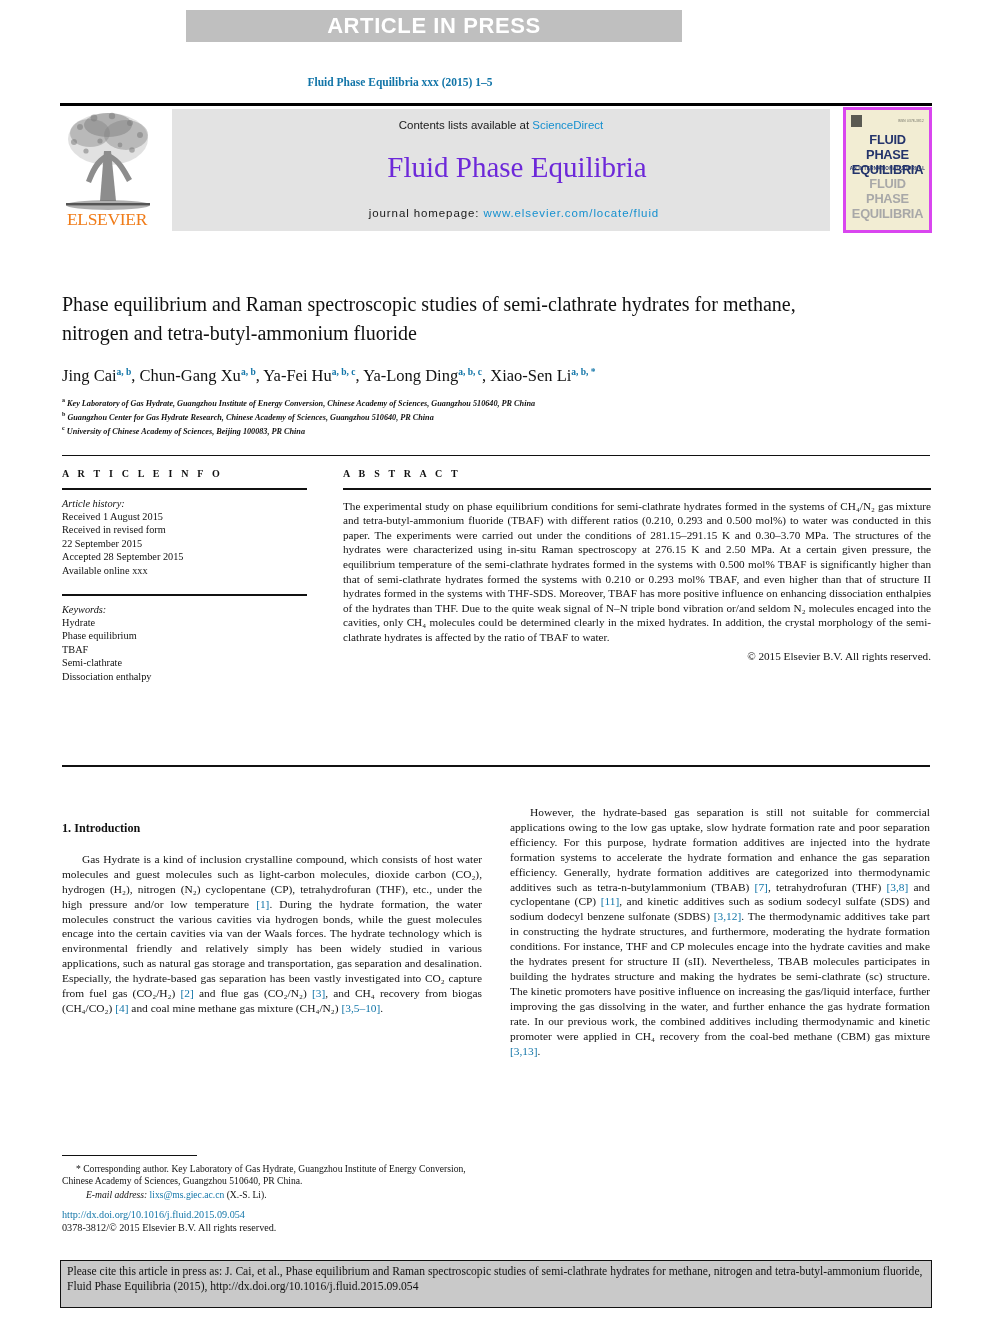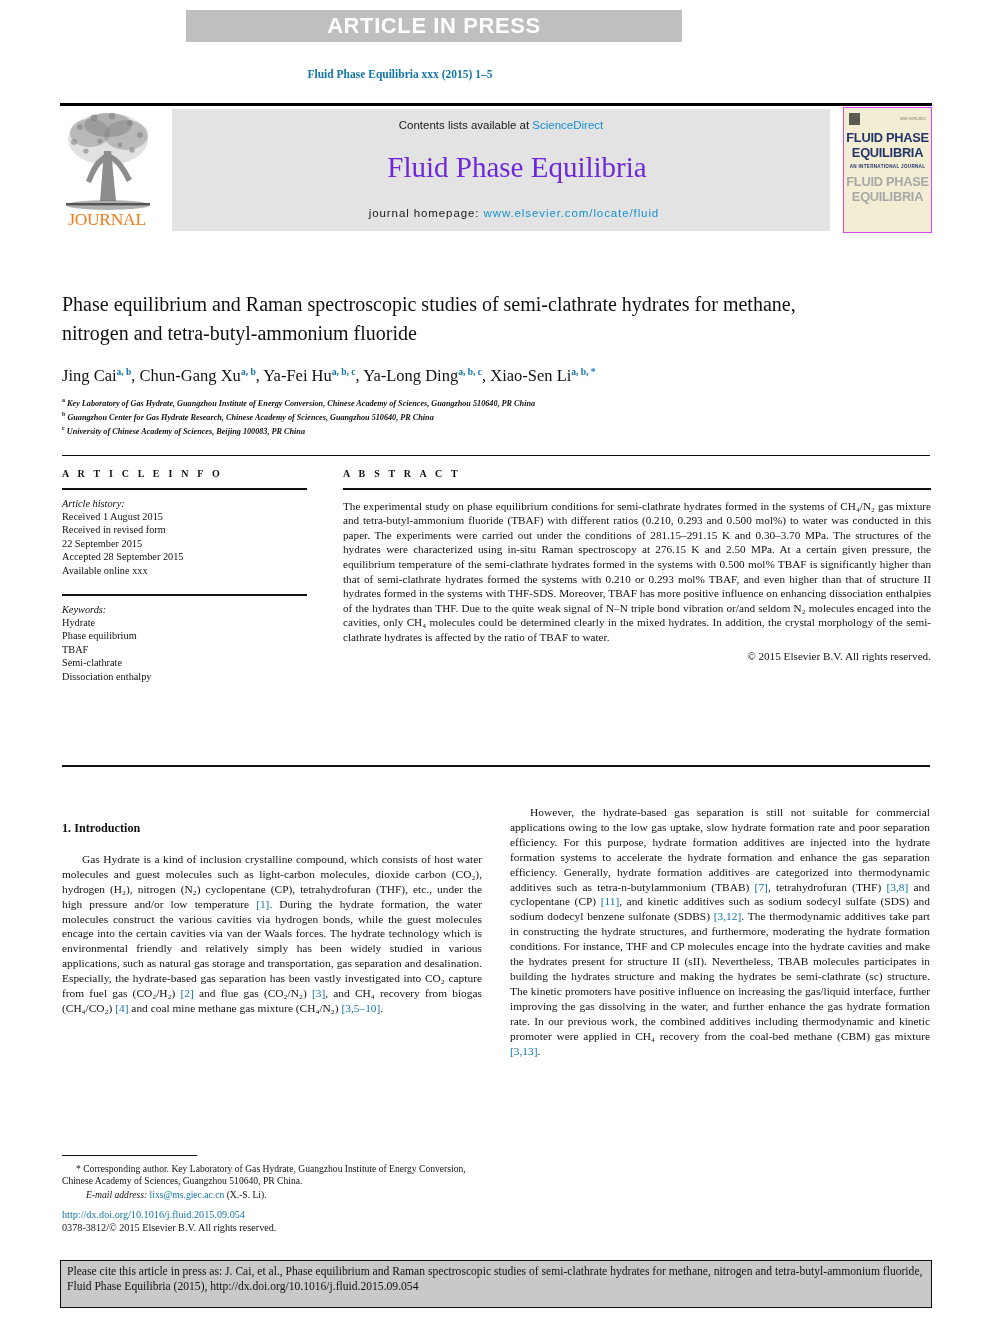--- a/index.html
+++ b/index.html
@@ -33,21 +33,21 @@
     font-family: "Liberation Sans", sans-serif;
     font-weight: bold;
     font-size: 22px;
     letter-spacing: 0.6px;
   }
 
   
   .running-head {
     position: absolute;
     left: 0;
-    top: 68px;
+    top: 76px;
     width: 800px;
     text-align: center;
     color: #1275a8;
     font-family: "Liberation Serif", serif;
     font-weight: bold;
     font-size: 11.5px;
   }
 
   
   .masthead {
@@ -116,21 +116,21 @@
   }
   .homepage-line .hp-url { color: #1690cf; letter-spacing: 0.9px; }
 
   .cover-thumb {
     position: absolute;
     left: 783px;
     top: 4px;
     width: 89px;
     height: 126px;
     background: #f2edd3;
-    border: 1px solid #d946ef;
+    border: 3px solid #d946ef;
     box-sizing: border-box;
     overflow: hidden;
   }
   .cover-topbar {
     position: absolute; left: 5px; top: 4px; right: 5px;
     height: 13px;
     display: flex; justify-content: space-between; align-items: center;
   }
   .cover-elsmark {
     width: 11px; height: 12px; background: #5a5a52;
@@ -343,21 +343,21 @@
         <circle cx="48" cy="7" r="3.2"></circle>
           <circle cx="66" cy="14" r="3"></circle>
         <circle cx="76" cy="26" r="3"></circle>
           <circle cx="10" cy="33" r="3"></circle>
         <circle cx="22" cy="42" r="2.6"></circle>
           <circle cx="68" cy="41" r="2.8"></circle>
         <circle cx="56" cy="36" r="2.4"></circle>
           <circle cx="36" cy="32" r="2.6"></circle>
       </g>
     </svg>
-    <div class="elsevier-word">JOURNAL</div>
+    <div class="elsevier-word">ELSEVIER</div>
   </div>
 
   <div class="banner-center">
     <div class="contents-line">
       <span>Contents lists available at </span><span class="sd-link">ScienceDirect</span>
     </div>
     <div class="journal-name">Fluid Phase Equilibria</div>
     <div class="homepage-line">
       <span>journal homepage: </span><span class="hp-url">www.elsevier.com/locate/fluid</span>
     </div>

